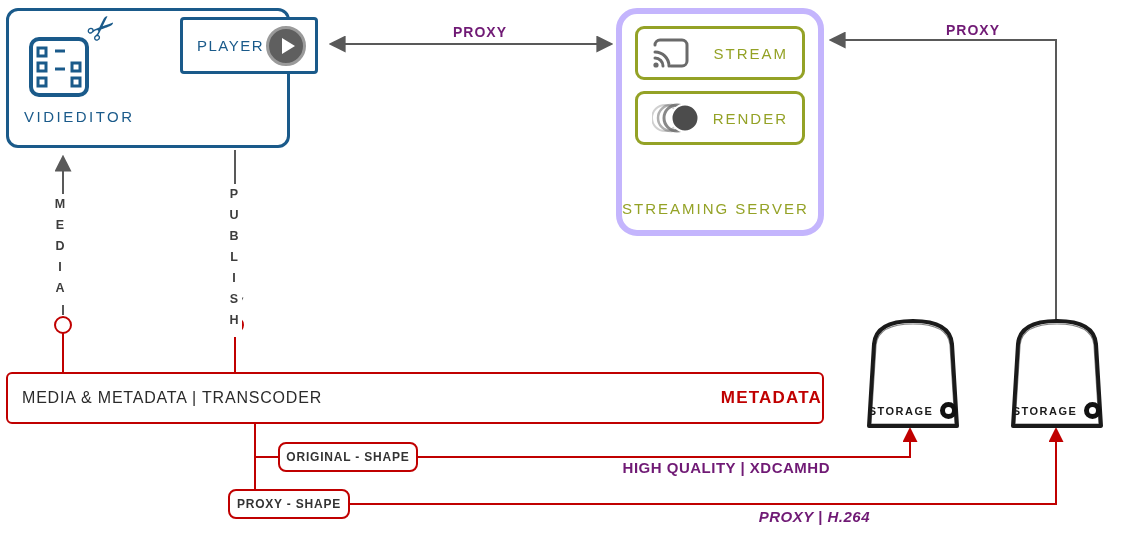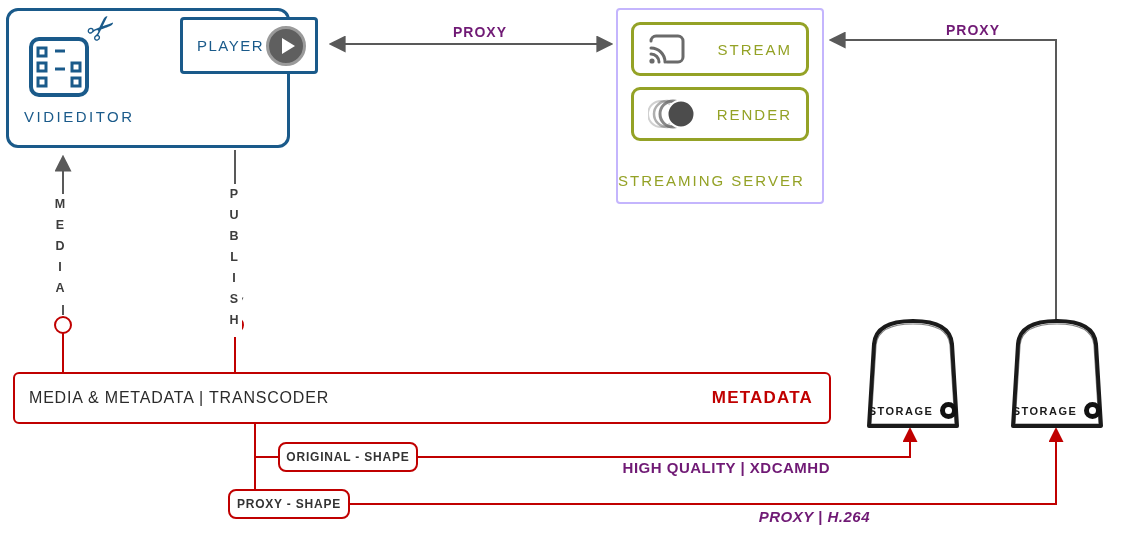--- a/index.html
+++ b/index.html
@@ -20,37 +20,37 @@
     display:flex;align-items:center;justify-content:space-between;padding:0 9px 0 14px;z-index:3;}
   .player-label{color:#1a5a8a;font-size:15px;letter-spacing:1.5px;}
   .play-icon{width:34px;height:34px;border-radius:50%;background:#5f5f5f;border:3px solid #9a9a9a;
     display:flex;align-items:center;justify-content:center;}
   .play-tri{width:0;height:0;border-top:8px solid transparent;border-bottom:8px solid transparent;
     border-left:13px solid #fff;margin-left:4px;}
 
   .film-icon{position:absolute;left:16px;top:10px;width:86px;height:88px;}
   .scissors{position:absolute;right:-4px;top:-10px;font-size:34px;color:#1a5a8a;transform:rotate(-42deg);line-height:1;}
 
-  .ss-box{left:616px;top:8px;width:208px;height:196px;border:2px solid #c4b5fd;border-radius:4px;}
+  .ss-box{left:616px;top:8px;width:208px;height:228px;border:6px solid #c4b5fd;border-radius:21px;}
   .ss-inner{position:absolute;left:13px;right:13px;height:54px;border:3px solid #94a226;border-radius:9px;
     background:#fff;box-sizing:border-box;display:flex;align-items:center;padding:0 14px;}
   .ss-stream{top:12px;}
   .ss-render{top:77px;}
   .ss-inner .lbl{margin-left:auto;color:#94a226;font-size:15px;letter-spacing:2px;}
   .ss-title{position:absolute;left:0;right:0;bottom:13px;text-align:left;color:#94a226;font-size:15px;letter-spacing:2px;}
 
   
   .hlabel{position:absolute;z-index:3;color:#701a75;font-weight:700;font-size:14px;letter-spacing:1px;text-align:right;}
   .hlabel.light{font-weight:600;font-size:15px;letter-spacing:.5px;}
   .vlabel{position:absolute;z-index:3;writing-mode:vertical-rl;text-orientation:upright;
     color:#3d3d3d;font-weight:700;font-size:12.5px;letter-spacing:7px;background:#fff;padding:3px 1px;}
 
   
-  .vidicore-box{left:13px;top:372px;width:818px;height:52px;border:2px solid #c00000;border-radius:6px;
-    display:flex;align-items:center;justify-content:space-between;padding:0 16px 0 14px;}
+  .vidicore-box{left:6px;top:372px;width:818px;height:52px;border:2px solid #c00000;border-radius:6px;
+    display:flex;align-items:center;justify-content:space-between;padding:0 0 0 14px;}
   .transcoder-label{color:#2b2b2b;font-size:16px;letter-spacing:.8px;}
   .vidicore-brand{color:#c00000;font-size:17px;font-weight:700;letter-spacing:1.2px;}
 
   .shape-box{border:2px solid #c00000;border-radius:8px;display:flex;align-items:center;justify-content:center;
     color:#333;font-size:12px;font-weight:600;letter-spacing:.8px;}
   .shape-original{left:278px;top:442px;width:140px;height:30px;}
   .shape-proxy{left:228px;top:489px;width:122px;height:30px;}
 
   
   .storage{position:absolute;width:110px;height:124px;z-index:2;}

